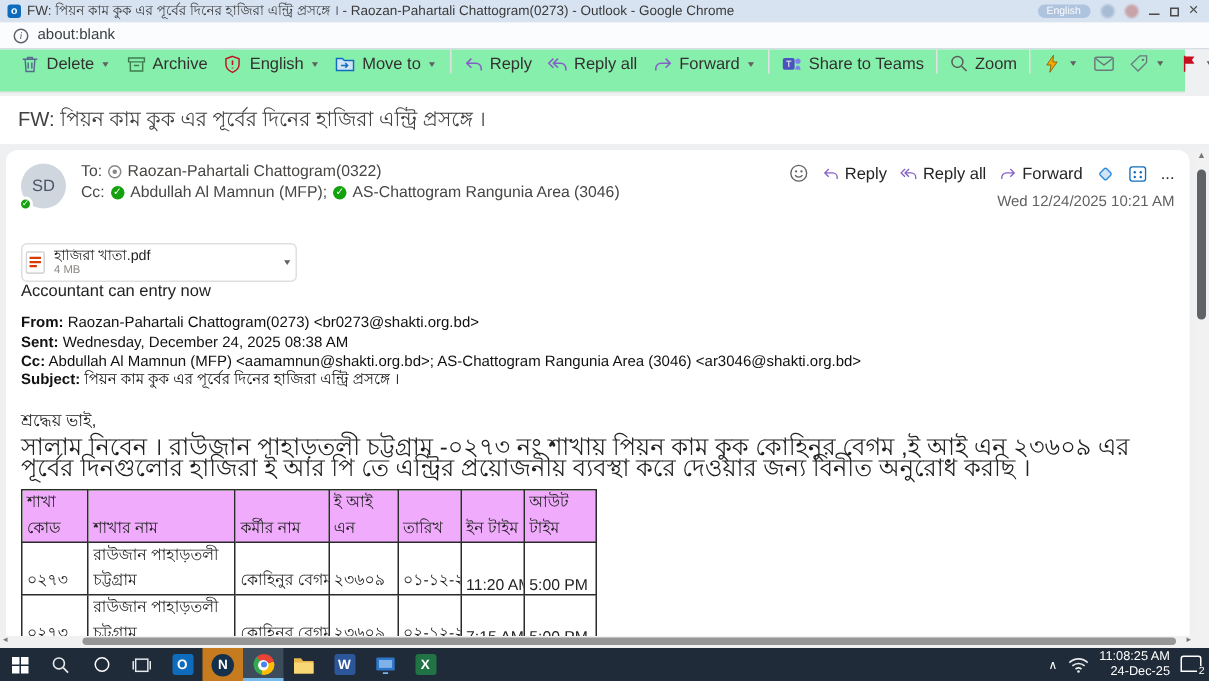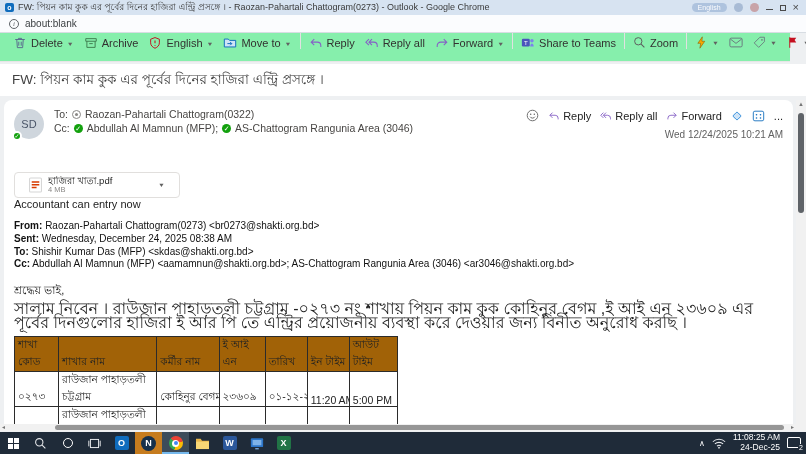--- a/index.html
+++ b/index.html
@@ -54,38 +54,38 @@
   .dl-icon { width:9px; height:9px; border:1px solid #8a8886; border-radius:50%; display:inline-block; position:relative; }
   .dl-icon::after { content:""; position:absolute; left:2px; top:2px; width:3px; height:3px; border-radius:50%; background:#8a8886; }
   .check-icon { width:9px; height:9px; border-radius:50%; background:#13a10e; color:#fff; font-size:7px; line-height:9px;
     text-align:center; display:inline-block; }
   .hdr-actions { position:absolute; top:2px; right:0; display:flex; align-items:center; gap:9px;
     font-size:11px; color:#242424; }
   .hdr-action { display:flex; align-items:center; gap:3px; }
   .hdr-date { position:absolute; top:22px; right:0; font-size:10px; color:#616161; }
 
   
-  .attach-chip { margin-top:19px; width:166px; height:26px; border:1px solid #e1dfdd; border-radius:4px;
-    display:flex; align-items:center; gap:6px; padding:0 14px; }
+  .attach-chip { margin-top:9px; width:184px; height:26px; border:1px solid #e1dfdd; border-radius:4px;
+    display:flex; align-items:center; gap:6px; padding:0 2px; }
   .attach-meta { flex:1; line-height:1.1; overflow:hidden; }
   .attach-name { font-size:9.5px; color:#242424; white-space:nowrap; }
   .attach-size { font-size:7.5px; color:#8a8886; }
 
   
   .body-note { margin-top:0; font-size:11px; color:#222; }
   .quoted { margin-top:10px; font-size:10px; color:#111; line-height:12.8px; }
   .quoted b { font-weight:bold; }
   .greeting { margin-top:11px; font-size:11px; }
   .para { margin-top:1px; font-size:16px; line-height:14px; max-width:786px; }
 
   
   table.att { border-collapse:collapse; margin-top:6px; table-layout:fixed; width:384px; }
   table.att th, table.att td { border:1px solid #2b2b2b; font-size:10.5px; padding:0 3px; vertical-align:bottom;
     overflow:hidden; }
-  table.att th { background:#a16207; font-weight:normal; text-align:left; height:25px; }
+  table.att th { background:#f0abfc; font-weight:normal; text-align:left; height:25px; }
   table.att td { height:25px; }
   td.nw, th.nw { white-space:nowrap; }
 
   
   .hscroll { position:absolute; left:0; right:0; bottom:23px; height:7px; background:#f1f1f1; }
   .hthumb { position:absolute; left:55px; right:22px; top:1px; height:5px; background:#969696; border-radius:3px; }
   .harrow { position:absolute; top:0; font-size:6px; color:#777; line-height:7px; }
   .vscroll { position:absolute; right:0; top:100px; bottom:30px; width:10px; background:#f1f1f1; }
   .vthumb { position:absolute; top:13px; left:2px; right:2px; height:100px; background:#5f6368; border-radius:4px; }
   .varrow { position:absolute; top:1px; left:2px; font-size:6px; color:#777; }
@@ -311,22 +311,22 @@
       <div class="attach-size">4 MB</div>
     </span>
     <span class="chev">▼</span>
   </div>
 
   <div class="body-note">Accountant can entry now</div>
 
   <div class="quoted">
     <div><b>From:</b> <span>Raozan-Pahartali Chattogram(0273) &lt;br0273@shakti.org.bd&gt;</span></div>
     <div><b>Sent:</b> <span>Wednesday, December 24, 2025 08:38 AM</span></div>
-    <div><b>To:</b> <span>Shishir Kumar Das (MFP) &lt;skdas@shakti.org.bd&gt;</span></div>
     <div><b>Cc:</b> <span>Abdullah Al Mamnun (MFP) &lt;aamamnun@shakti.org.bd&gt;; AS-Chattogram Rangunia Area (3046) &lt;ar3046@shakti.org.bd&gt;</span></div>
+    <div><b>Subject:</b> <span>পিয়ন কাম কুক এর পূর্বের দিনের হাজিরা এন্ট্রি প্রসঙ্গে ।</span></div>
   </div>
 
   <div class="greeting">শ্রদ্ধেয় ভাই,</div>
   <div class="para">সালাম নিবেন । রাউজান পাহাড়তলী চট্টগ্রাম -০২৭৩ নং শাখায় পিয়ন কাম কুক কোহিনুর বেগম ,ই আই এন ২৩৬০৯ এর পূর্বের দিনগুলোর হাজিরা ই আর পি তে এন্ট্রির প্রয়োজনীয় ব্যবস্থা করে দেওয়ার জন্য বিনীত অনুরোধ করছি ।</div>
 
   <table class="att">
     <colgroup>
         <col style="width:44px">
         <col style="width:98px">
         <col style="width:62px">

